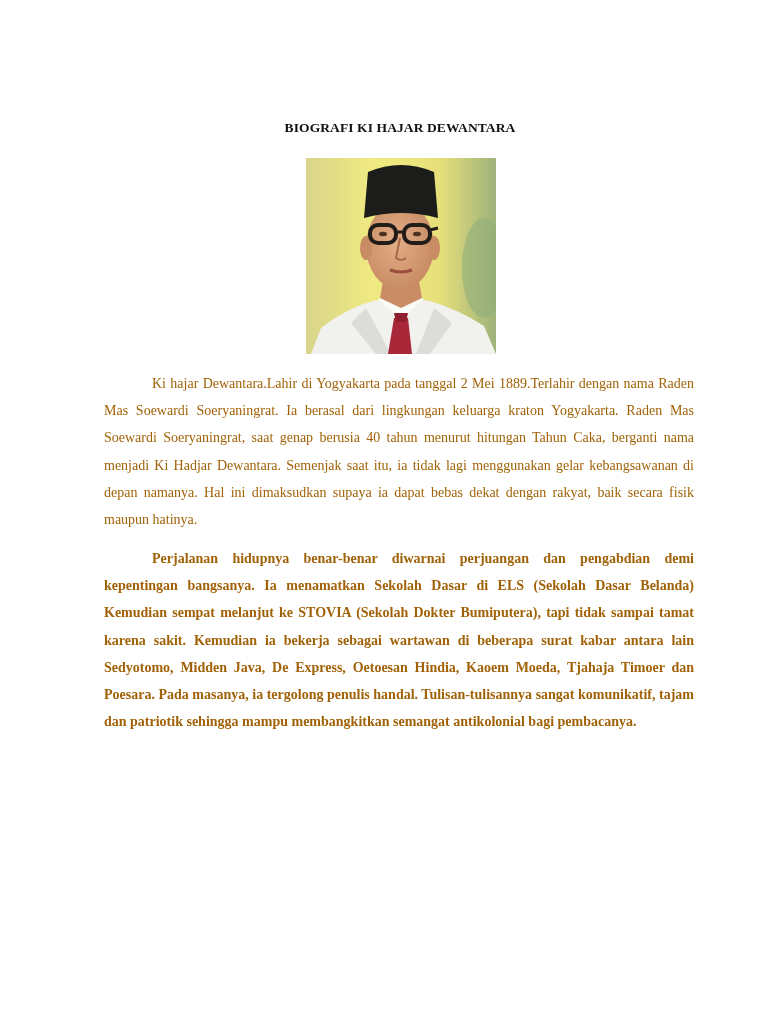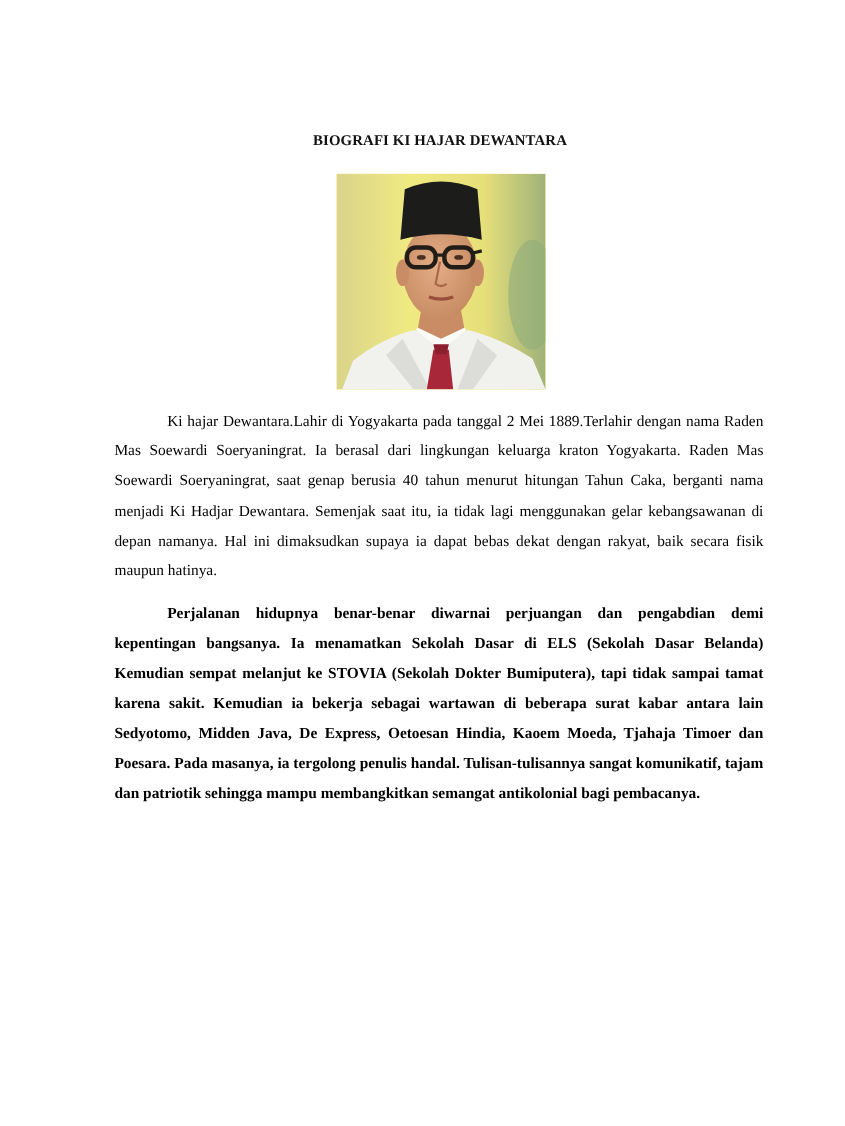--- a/index.html
+++ b/index.html
@@ -43,21 +43,21 @@
       background: #e9e07a;
     }
     .portrait svg { display: block; }
     .body-text {
       position: absolute;
       left: 88px;
       width: 590px;
       font-size: 14px;
       line-height: 27.2px;
       text-align: justify;
-      color: #000000;
+      color: #a16207;
     }
     .p1 { top: 343px; }
     .p2 { top: 518px; font-weight: bold; }
     .body-text p {
       margin: 0;
       text-indent: 48px;
       text-align: justify;
     }
   </style>
 </head>

